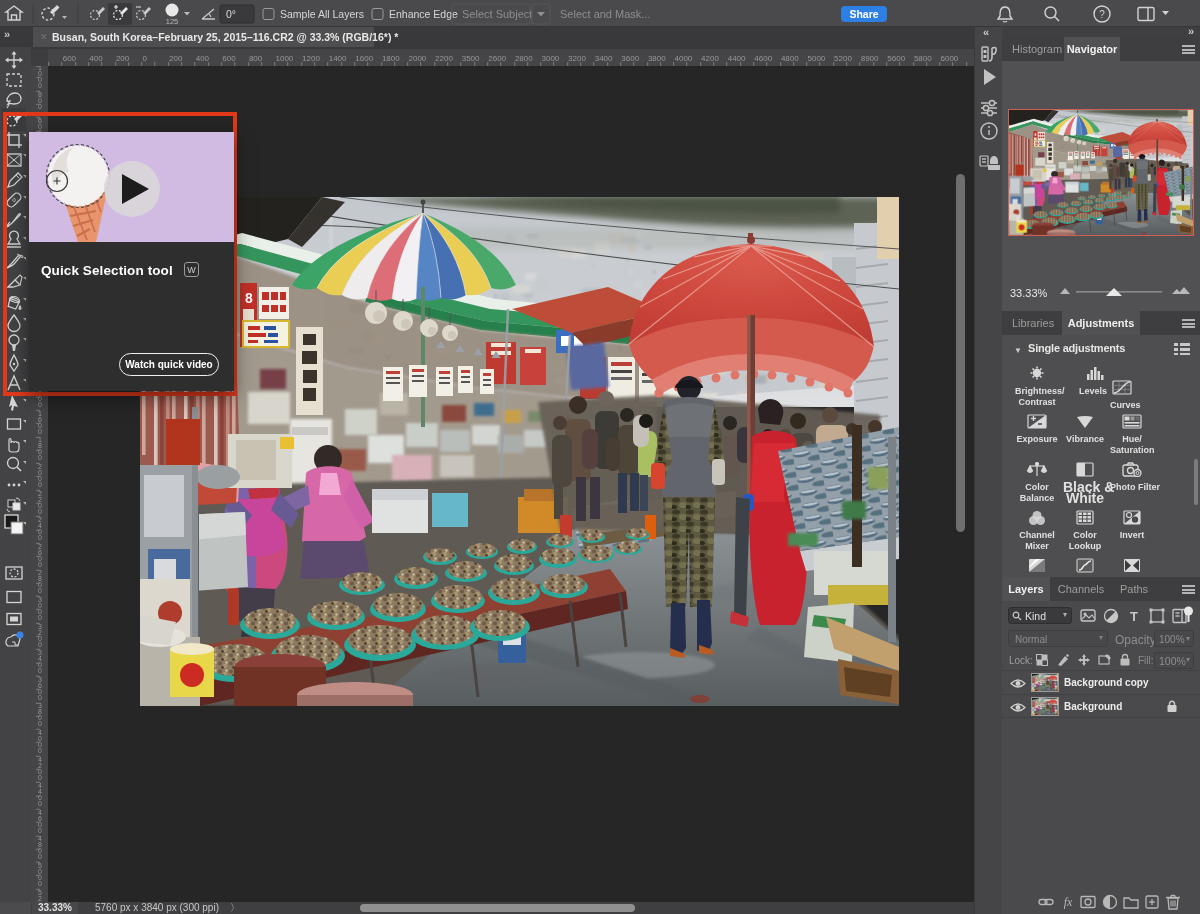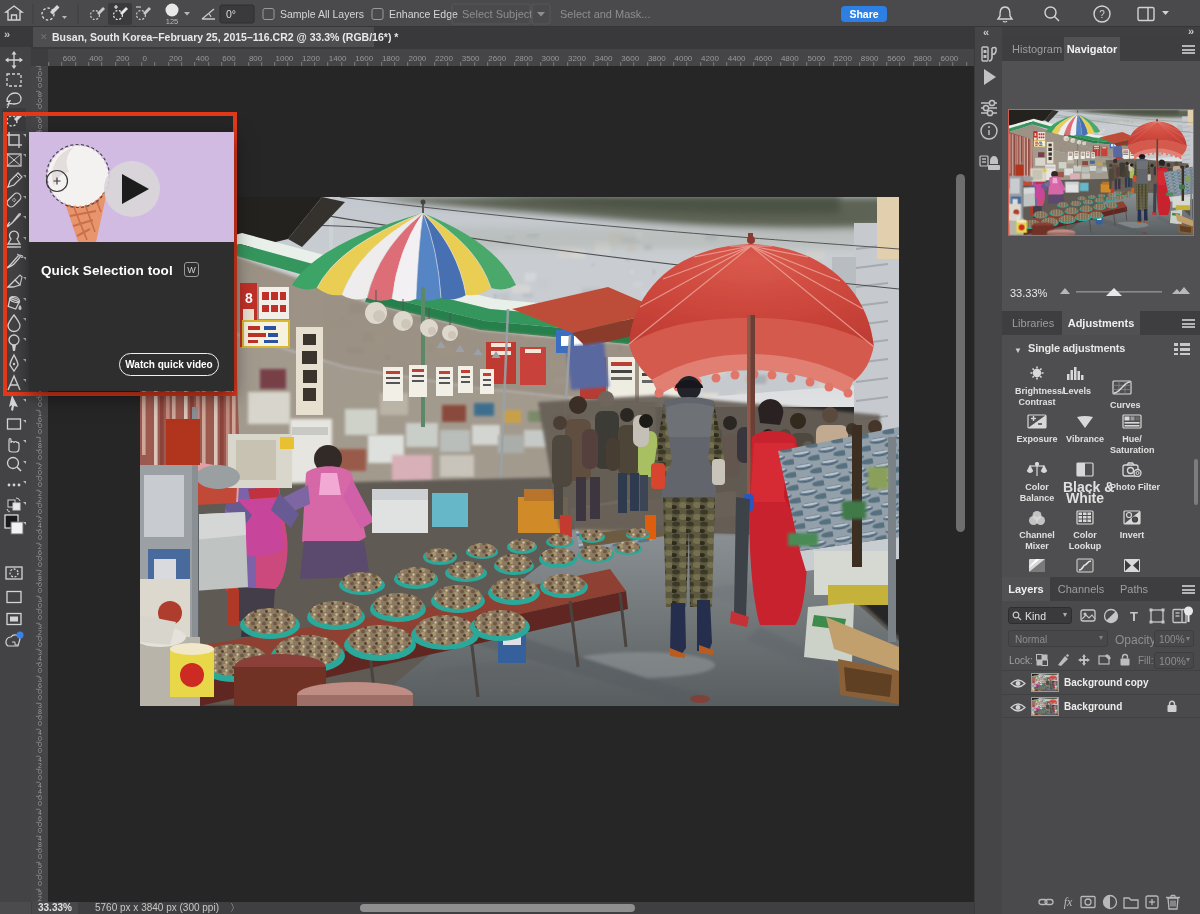--- a/index.html
+++ b/index.html
@@ -438,21 +438,21 @@
                   <line x1="12" y1="11.5" x2="12" y2="13.5"></line>
                   <line x1="5.5" y1="7" x2="7.5" y2="7"></line>
                   <line x1="16.5" y1="7" x2="18.5" y2="7"></line>
                   <line x1="7.5" y1="2.5" x2="9" y2="4"></line>
                   <line x1="16.5" y1="2.5" x2="15" y2="4"></line>
                   <line x1="7.5" y1="11.5" x2="9" y2="10"></line>
                   <line x1="16.5" y1="11.5" x2="15" y2="10"></line>
                 </g>
               </g>
             </svg><div style="font-size:9px;font-weight:bold;color:#e0e0e0;line-height:11px;margin-top:1px;white-space:nowrap">Brightness/<br>Contrast</div></div>
-          <div style="position:absolute;left:61px;top:31px;width:44px;text-align:left"><svg width="24" height="15" viewBox="0 0 24 15">
+          <div style="position:absolute;left:61px;top:31px;width:44px;text-align:right"><svg width="24" height="15" viewBox="0 0 24 15">
               <g fill="#d8d8d8">
                 <rect x="4" y="8" width="2.5" height="6"></rect>
                 <rect x="7.5" y="4" width="2.5" height="10"></rect>
                 <rect x="11" y="1" width="2.5" height="13"></rect>
                 <rect x="14.5" y="5" width="2.5" height="9"></rect>
                 <rect x="18" y="9" width="2.5" height="5"></rect>
               </g>
             </svg><div style="font-size:9px;font-weight:bold;color:#e0e0e0;line-height:11px;margin-top:1px;white-space:nowrap">Levels</div></div>
           <div style="position:absolute;left:108px;top:45px;width:44px;text-align:left"><svg width="24" height="15" viewBox="0 0 24 15">
               <g>

